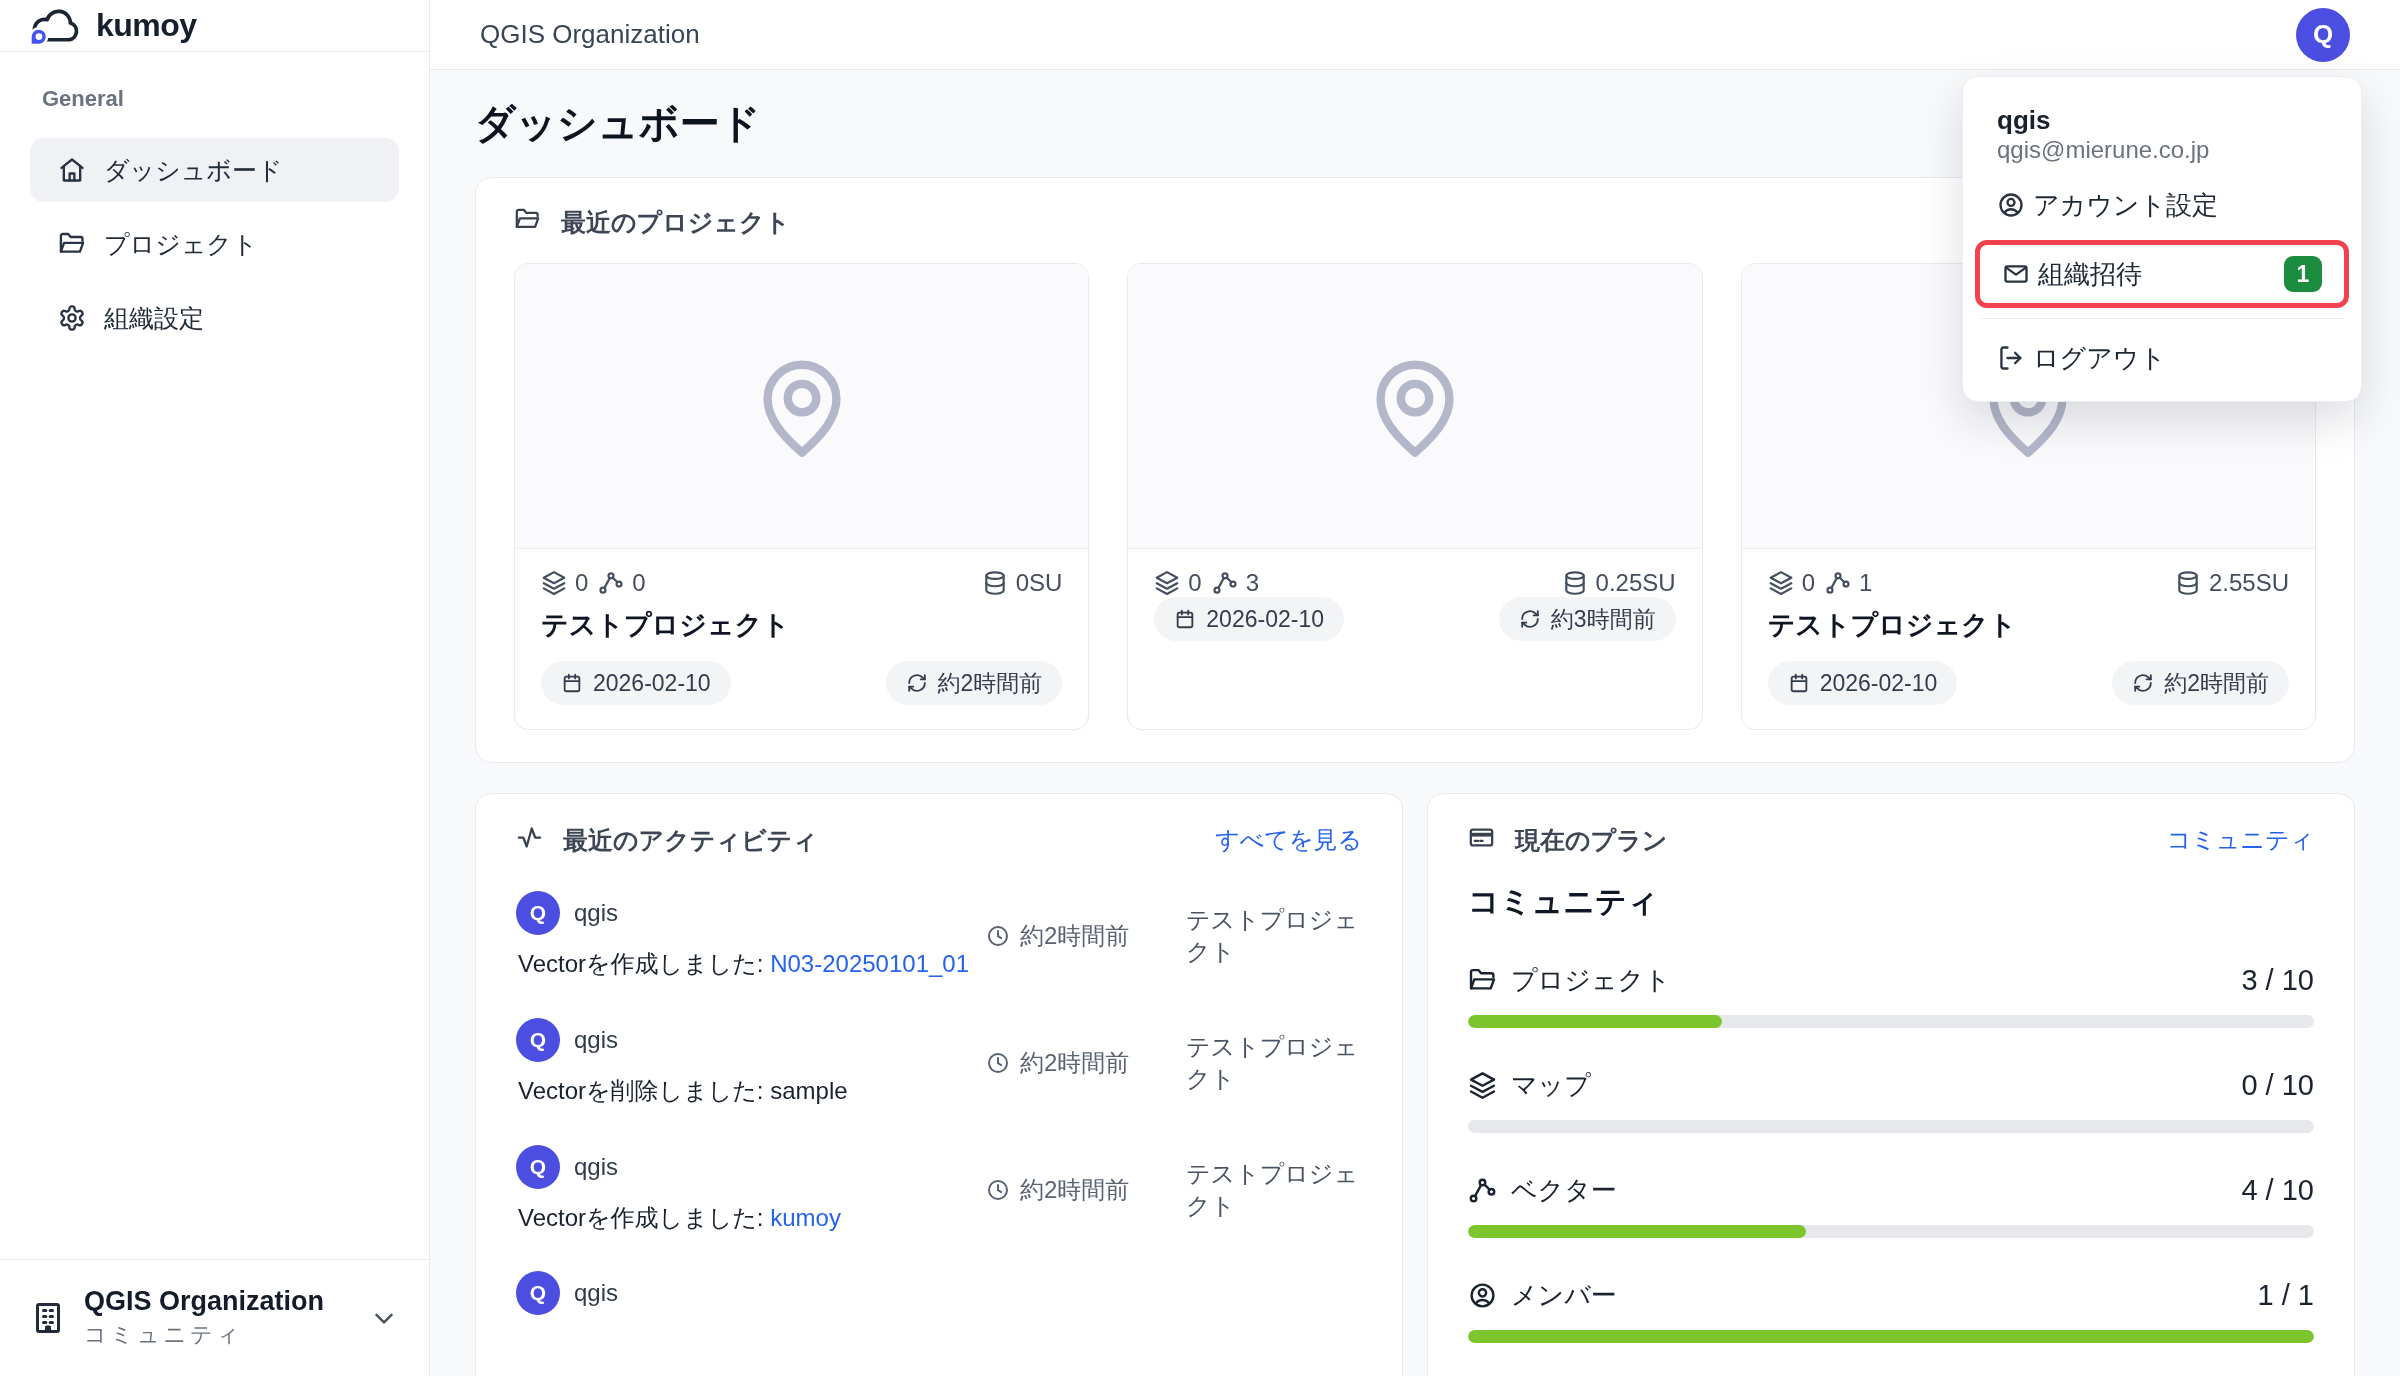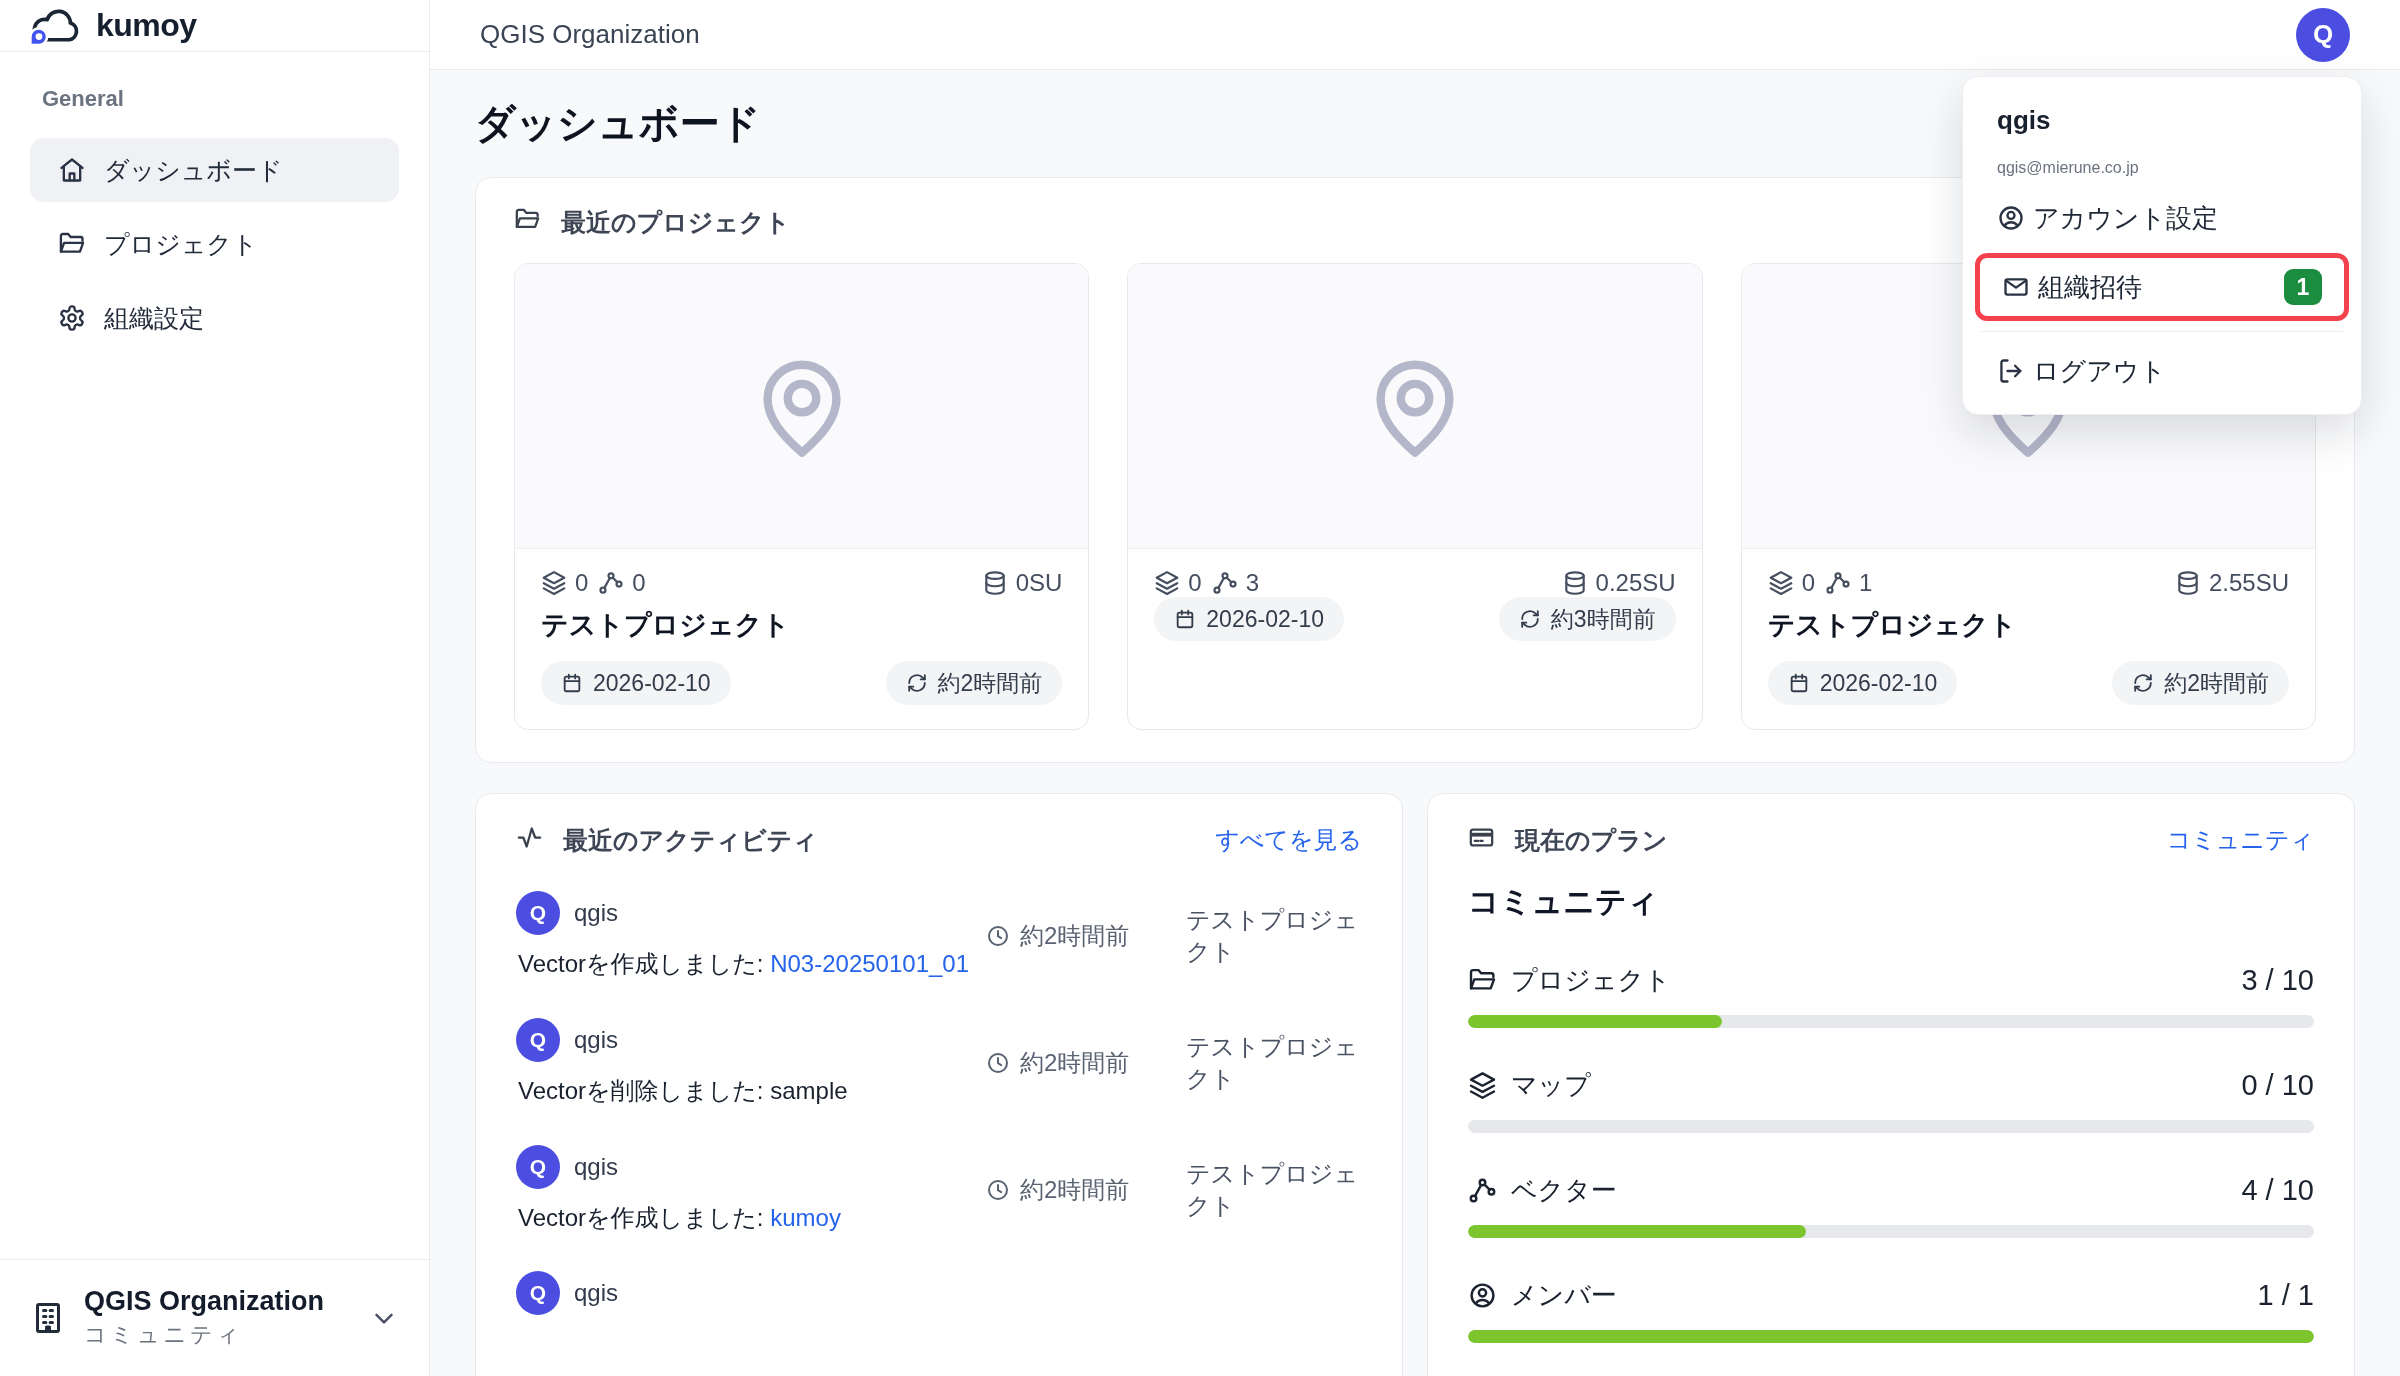--- a/index.html
+++ b/index.html
@@ -85,21 +85,21 @@
   .quota-top{display:flex;align-items:center;gap:14px;font-size:26px;color:#1B2330}
   .quota-val{margin-left:auto;font-size:29px;color:#1B2330}
   .bar{margin-top:17px;height:13px;border-radius:7px;background:#E7E8EB;overflow:hidden}
   .bar-fill{height:100%;border-radius:7px;background:var(--progress-green);width:0}
 
   
   .user-menu{position:absolute;top:76px;right:38px;width:400px;background:#fff;border:1px solid #EDEEF1;
     border-radius:16px;box-shadow:0 18px 45px rgba(16,24,40,.14);padding:10px 12px 14px;z-index:50}
   .um-user{padding:18px 22px 12px}
   .um-name{font-size:26px;font-weight:bold;color:#18202E}
-  .um-email{font-size:16px;color:var(--muted);margin-top:23px}
+  .um-email{font-size:24px;color:var(--muted);margin-top:0}
   .um-item{height:58px;display:flex;align-items:center;gap:8px;padding:0 22px;font-size:26px;color:#1F2836;
     border-radius:10px;cursor:pointer}
   .um-annotation{border:5px solid var(--annotation-red);border-radius:12px;margin:6px 0}
   .um-badge{margin-left:auto;min-width:38px;height:36px;padding:0 8px;border-radius:9px;background:var(--badge-green);
     color:#fff;font-size:23px;font-weight:bold;display:flex;align-items:center;justify-content:center}
   .um-divider{height:1px;background:var(--border);margin:10px 6px}
 </style>
 </head>
 <body>
 

